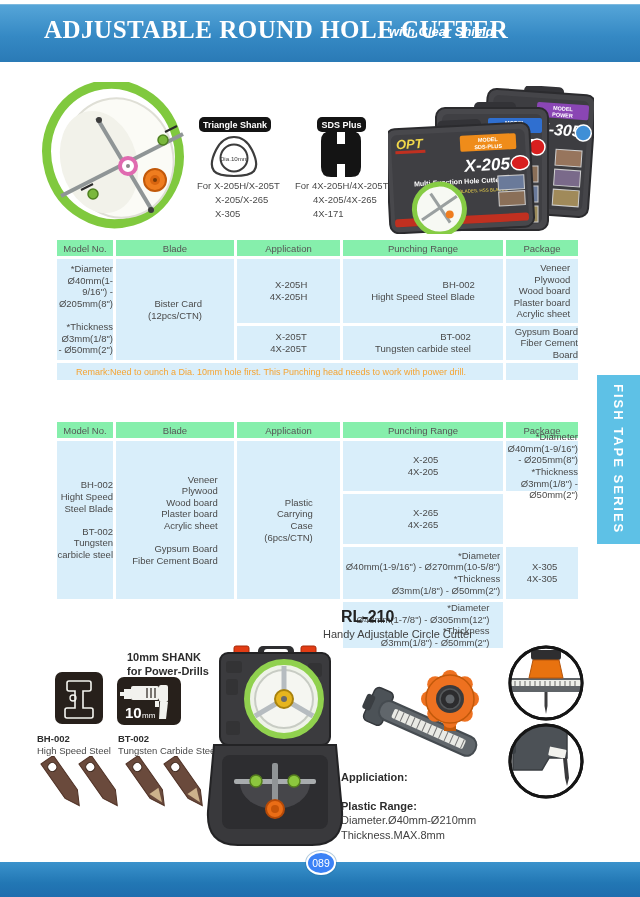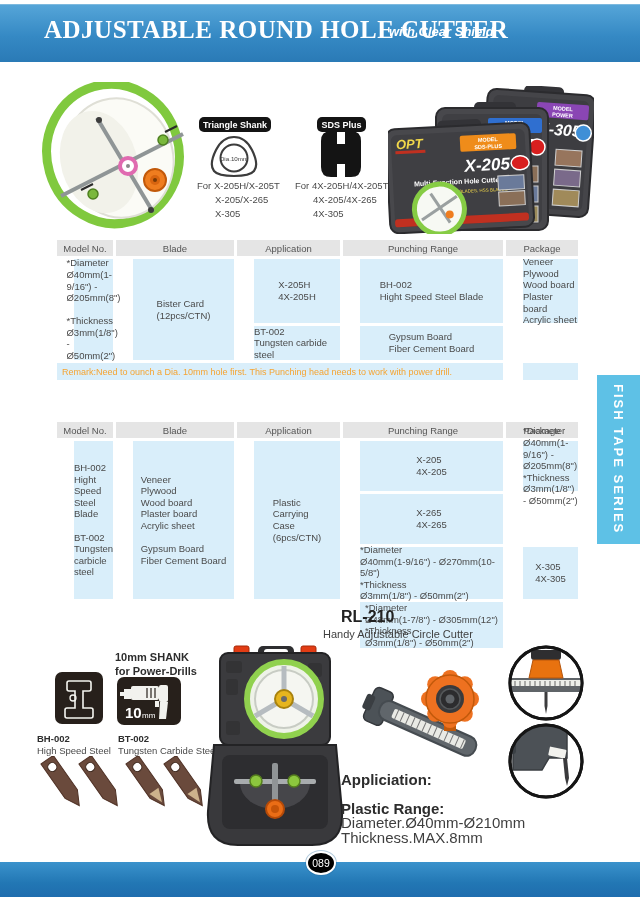--- a/index.html
+++ b/index.html
@@ -18,46 +18,46 @@
   
   .black-label { background:#141414; color:#fff; font-weight:bold; font-size:9px;
     display:flex; align-items:center; justify-content:center; border-radius:5px; }
   .models-text { font-size:9.5px; line-height:1.45; color:#4a4a4a; white-space:pre-line;
     padding-left:18px; text-indent:-18px; }
 
   
   .spec-table { display:grid; grid-template-columns:56px 118px 103px 160px 72px; gap:3px; }
   .t1 { left:57px; top:240px; grid-template-rows:16px 64px 34px 17px; }
   .t2 { left:57px; top:422px; grid-template-rows:16px 50px 50px 52px; }
-  .th { background:#e5e5e5; color:#555; font-size:9.5px; display:flex; align-items:center; justify-content:center; }
+  .th { background:#86efac; color:#555; font-size:9.5px; display:flex; align-items:center; justify-content:center; }
   .td { background:#d9eefa; color:#4a4a4a; font-size:9.5px; line-height:1.22; display:flex;
-    align-items:center; justify-content:center; text-align:left; white-space:pre-line;margin-left:17px; }
+    align-items:center; justify-content:center; text-align:right; white-space:pre-line; }
   .remark { background:#d9eefa; color:#f5a432; font-size:9px; display:flex; align-items:center;
-    padding-left:5px; white-space:nowrap; overflow:hidden; }
+    padding-left:19px; white-space:nowrap; overflow:hidden; }
 
   
   .side-tab { left:597px; top:375px; width:43px; height:169px; background:#5ec1e6; color:#fff;
     display:flex; align-items:center; justify-content:center; writing-mode:vertical-rl;
     font-weight:bold; font-size:13px; letter-spacing:2px; }
 
   
   .rl-model { left:341px; top:608px; font-size:16px; font-weight:bold; color:#222; }
   .rl-name  { left:323px; top:628px; font-size:11px; color:#3f3f3f; }
-  .rl-line  { left:341px; font-size:15px; color:#3f3f3f; white-space:nowrap; }
+  .rl-line  { left:341px; font-size:11px; color:#3f3f3f; white-space:nowrap; }
   .bold { font-weight:bold; color:#2d2d2d; }
 
   
-  .shank-note { left:115px; top:651px; font-size:11px; font-weight:bold; color:#2d2d2d; white-space:pre-line; line-height:1.25; }
+  .shank-note { left:127px; top:651px; font-size:11px; font-weight:bold; color:#2d2d2d; white-space:pre-line; line-height:1.25; }
   .acc-code { font-size:9.5px; font-weight:bold; color:#2d2d2d; white-space:nowrap; }
   .acc-desc { font-size:9.5px; color:#4a4a4a; white-space:nowrap; }
 
   
   .footer-bar { left:0; top:862px; width:640px; height:35px;
     background:linear-gradient(180deg,#3a92cc 0%,#2277b4 60%,#1f6dae 100%); }
-  .page-badge { left:306px; top:851px; width:30px; height:24px; background:#000000;
+  .page-badge { left:306px; top:851px; width:30px; height:24px; background:#3b82f6;
     border:2px solid #fff; border-radius:50%; color:#fff; font-size:10.5px;
     display:flex; align-items:center; justify-content:center; box-shadow:0 0 0 1px rgba(40,110,160,.35); }
 
   svg text { font-family:"Liberation Sans", sans-serif; }
 </style>
 </head>
 <body>
 
 <div class="page">
 
@@ -95,21 +95,21 @@
   <div class="abs models-text" style="left:197px;top:179px;width:112px">For X-205H/X-205T
 X-205/X-265
 X-305</div>
 
   <div class="abs black-label" style="left:317px;top:117px;width:49px;height:15px">SDS Plus</div>
   <svg class="abs" style="left:321px;top:131px" width="40" height="46" viewBox="0 0 40 46">
     <path d="M10,0 H16 V13 H24 V0 H30 Q40,0 40,10 V36 Q40,46 30,46 H24 V33 H16 V46 H10 Q0,46 0,36 V10 Q0,0 10,0 Z" fill="#141414"></path>
   </svg>
   <div class="abs models-text" style="left:295px;top:179px;width:120px">For 4X-205H/4X-205T
 4X-205/4X-265
-4X-305</div>
+4X-171</div>
 
   <svg class="abs" style="left:388px;top:86px" width="206" height="148" viewBox="0 0 206 148">
 
     <g transform="translate(96,0) rotate(4 55 64)">
       <rect x="36" y="0" width="40" height="12" rx="5" fill="#333337"></rect>
       <rect x="0" y="6" width="108" height="122" rx="9" fill="#454549" stroke="#2b2b2e" stroke-width="2"></rect>
       <rect x="6" y="12" width="96" height="110" rx="6" fill="#3d3d41"></rect>
       <rect x="50" y="16" width="52" height="15" rx="2" fill="#8a46b4"></rect>
       <text x="76" y="23" text-anchor="middle" font-size="5.5" font-weight="bold" fill="#fff">MODEL</text>
       <text x="76" y="29.5" text-anchor="middle" font-size="5.5" font-weight="bold" fill="#fff">POWER</text>
@@ -176,20 +176,22 @@
 Plaster board
 Acrylic sheet</div>
     <div class="td" style="grid-row:2 / span 2">*Diameter
 Ø40mm(1-9/16") - Ø205mm(8")
 
 *Thickness
 Ø3mm(1/8") - Ø50mm(2")</div>
     <div class="td" style="grid-row:2 / span 2">Bister Card
 (12pcs/CTN)</div>
 
+    <div class="td">X-205T
+4X-205T</div>
     <div class="td">BT-002
 Tungsten carbide steel</div>
     <div class="td">Gypsum Board
 Fiber Cement Board</div>
 
     <div class="remark" style="grid-column:1 / span 4">Remark:Need to ounch a Dia. 10mm hole first. This Punching head needs to work with power drill.</div>
     <div class="td"></div>
   </div>
 
   <div class="abs spec-table t2">

